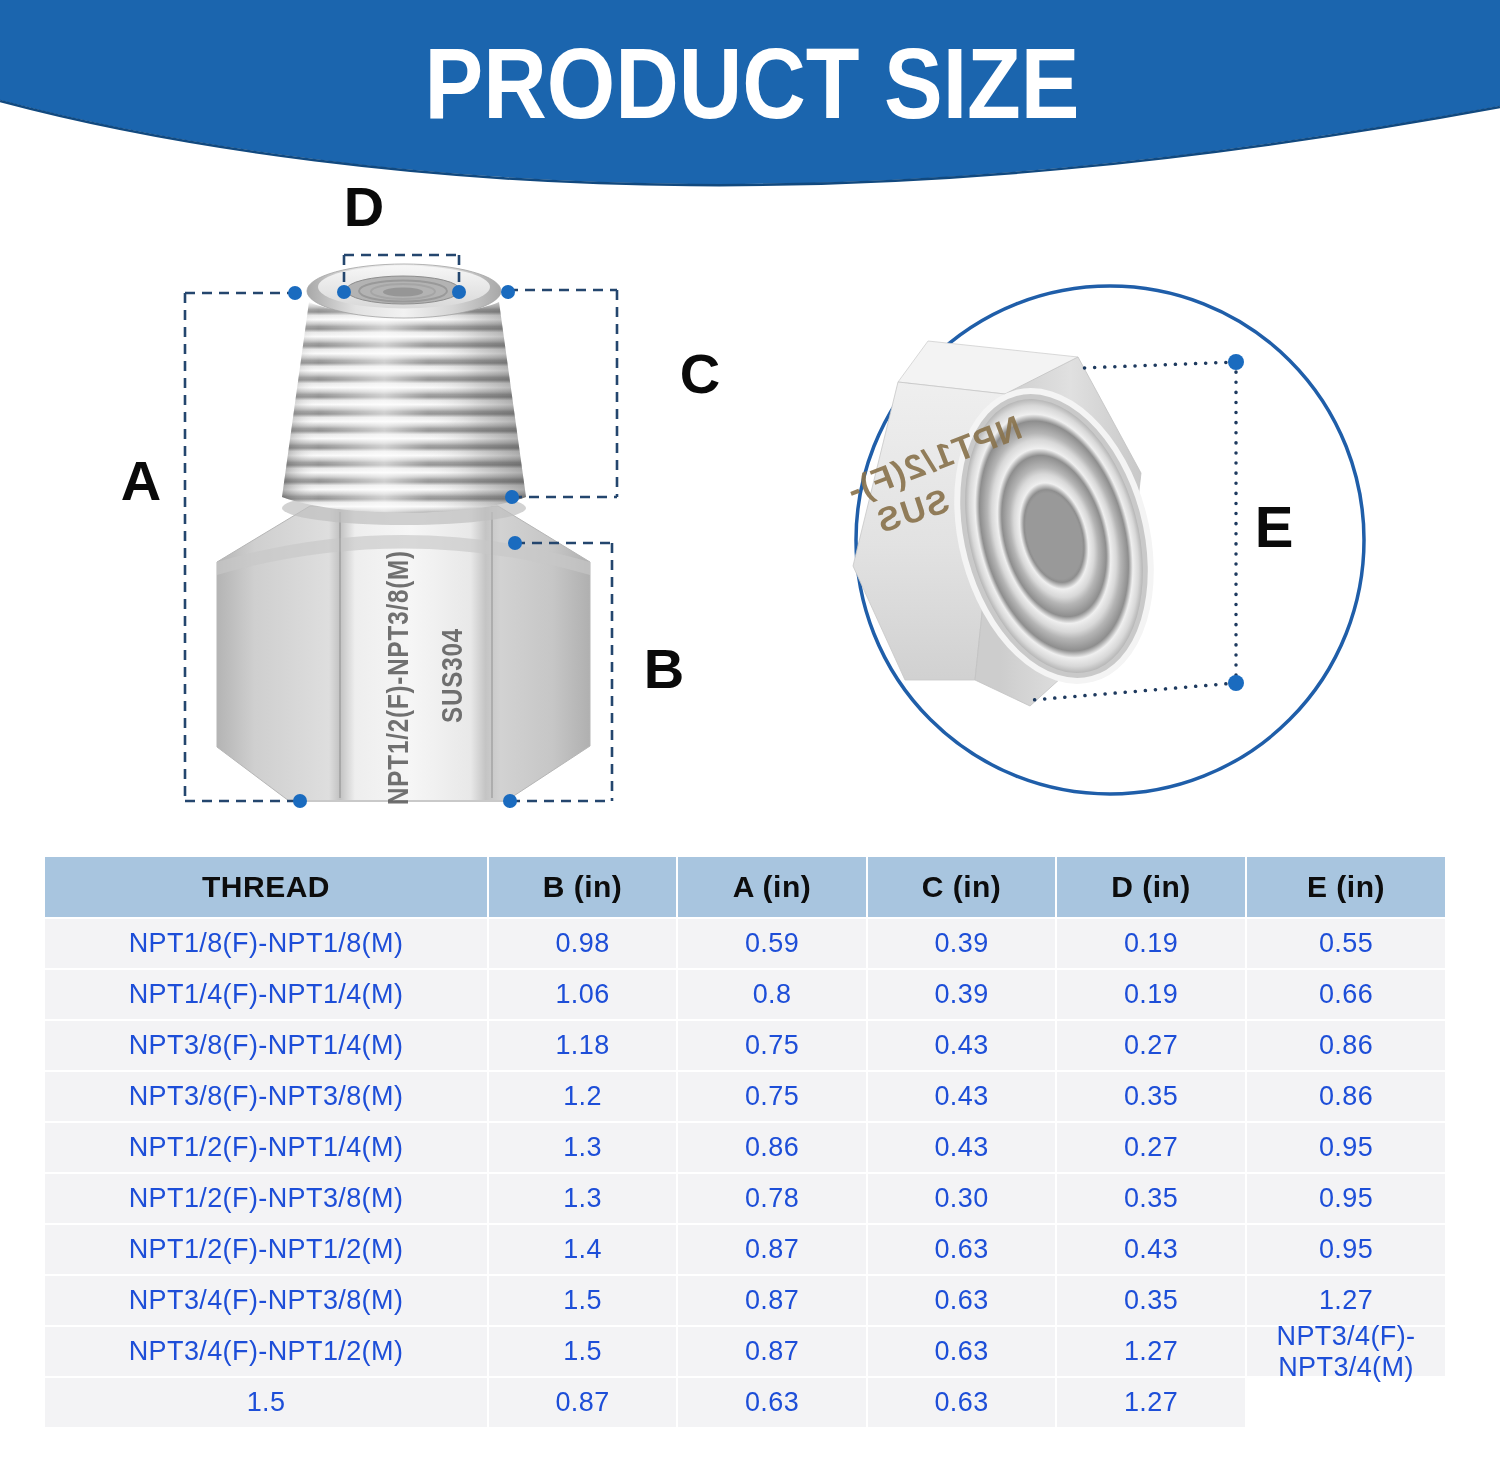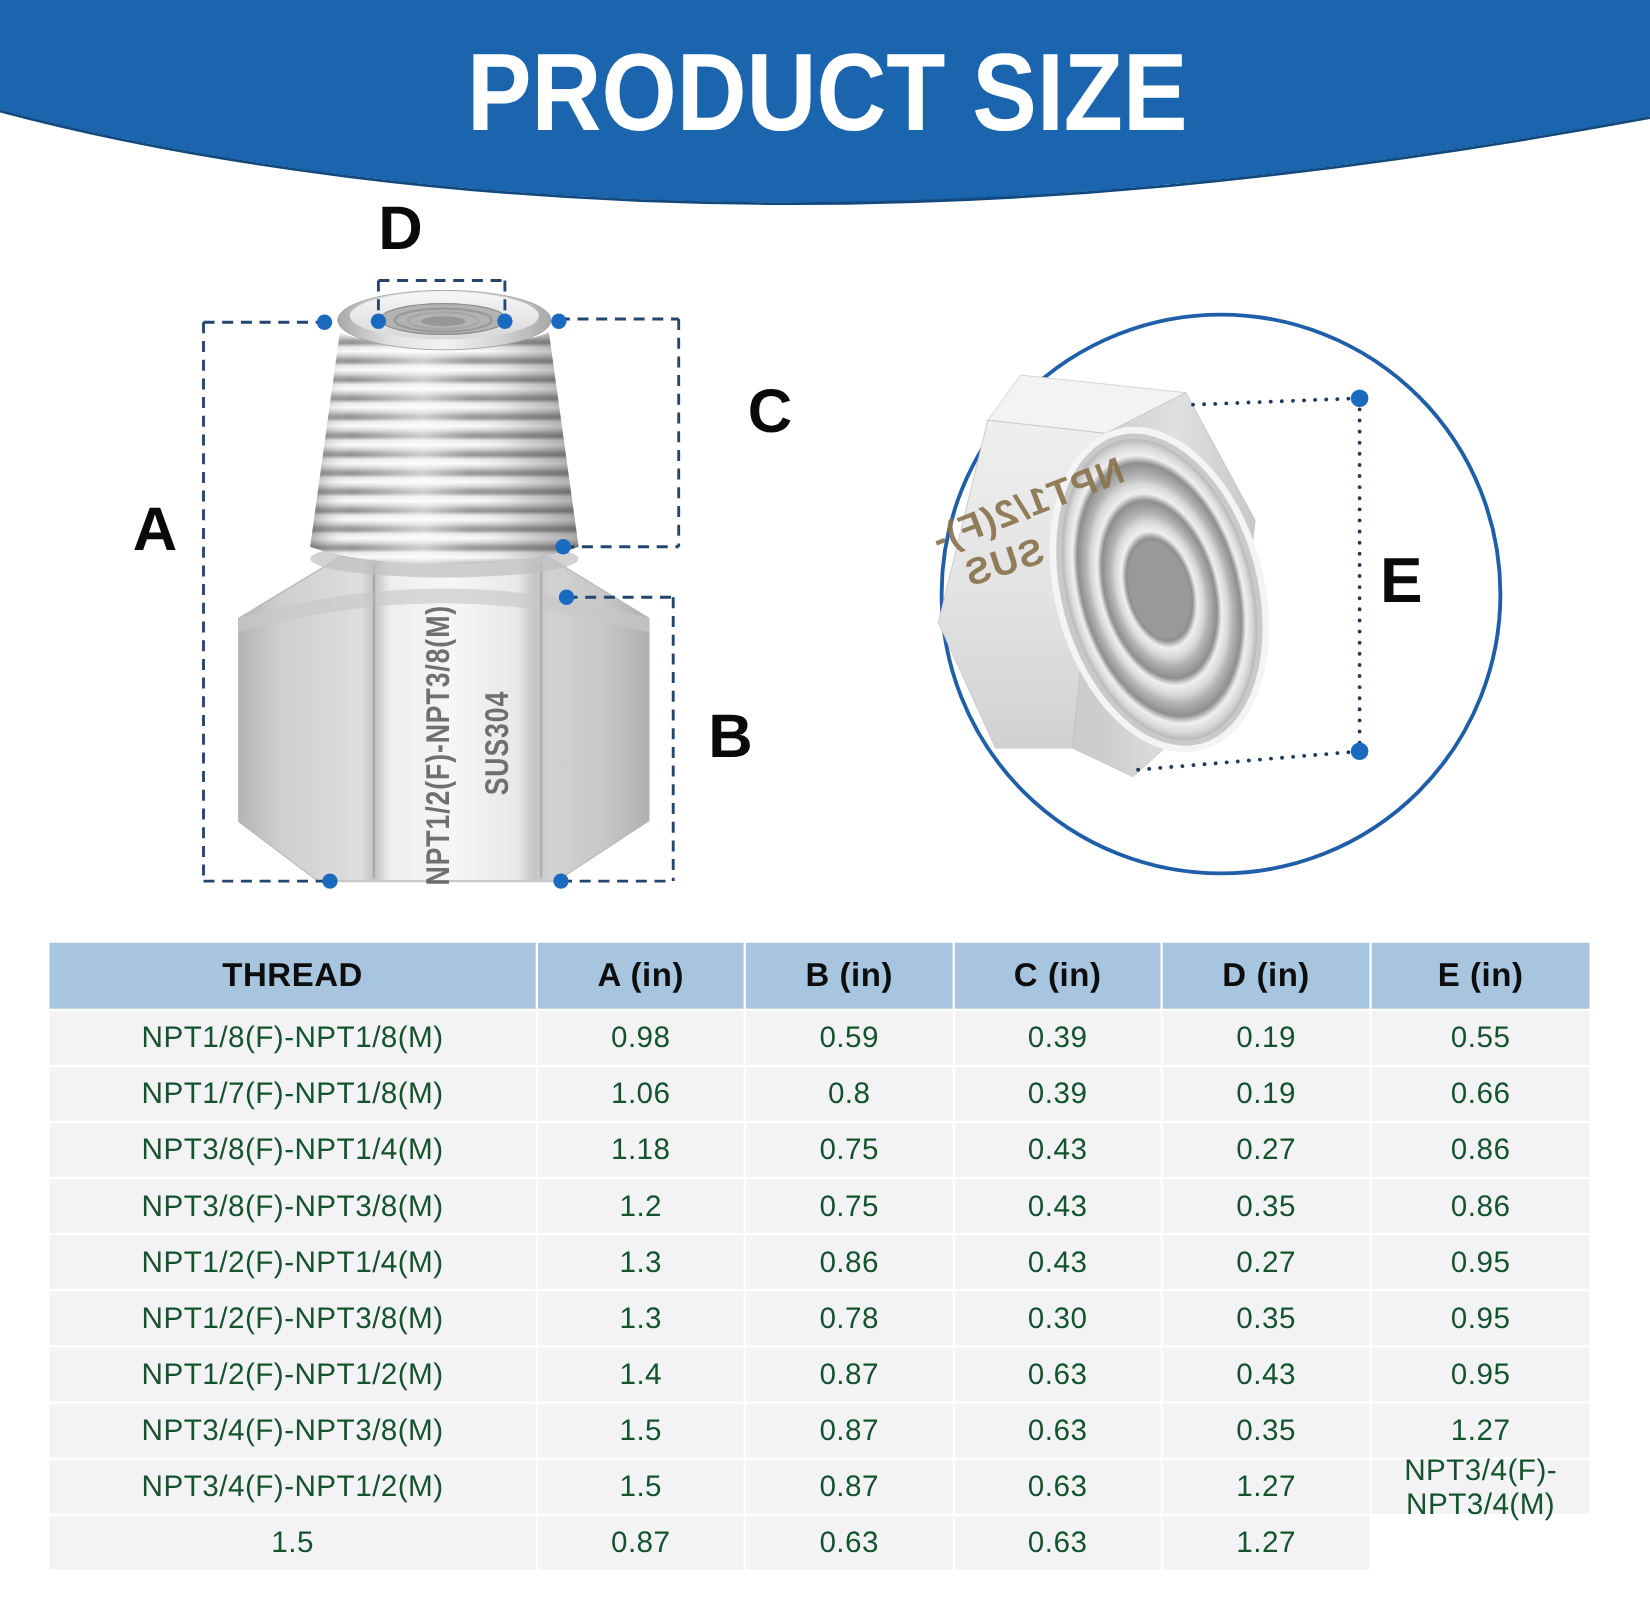--- a/index.html
+++ b/index.html
@@ -18,21 +18,21 @@
   .dash{stroke:#24466e;stroke-width:2.6;fill:none;stroke-dasharray:10 7;}
   .dotline{stroke:#1e3a5f;stroke-width:3.5;fill:none;stroke-dasharray:0.1 10;stroke-linecap:round;}
   .mdot{fill:#1a6bbf;}
   .tbl{
     position:absolute;left:45px;top:857px;width:1415px;
     display:grid;grid-template-columns:442px 187px 188px 187px 188px 198px;
     gap:2px;background:#ffffff;
   }
   .cell{display:flex;align-items:center;justify-content:center;text-align:center;}
   .th{background:#a8c5df;height:60px;font-weight:bold;font-size:30px;color:#0d0d0d;letter-spacing:.5px;}
-  .td{background:#f3f3f5;height:49px;font-size:27px;color:#14532d;letter-spacing:.4px;}
+  .td{background:#f3f3f5;height:49px;font-size:27px;color:#1d4ed8;letter-spacing:.4px;}
 </style>
 </head>
 <body>
 
 <div class="stage">
 
   <svg class="hero" width="1500" height="852" viewBox="0 0 1500 852" aria-hidden="true">
     <defs>
       <linearGradient id="tg" x1="0" y1="312" x2="0" y2="329" gradientUnits="userSpaceOnUse" spreadMethod="repeat">
         <stop offset="0" stop-color="#8f8f8f"></stop>
@@ -161,34 +161,34 @@
 
       <path class="dotline" d="M1236,362 V683 M1236,362 L1082,368 M1236,683 L1032,700"></path>
       <circle class="mdot" cx="1236" cy="362" r="8"></circle>
       <circle class="mdot" cx="1236" cy="683" r="8"></circle>
       <text class="dim-label" x="1274" y="547" font-size="58" text-anchor="middle">E</text>
     </g>
   </svg>
 
   <div class="tbl">
     <div class="cell th">THREAD</div>
+    <div class="cell th">B (in)</div>
     <div class="cell th">A (in)</div>
-    <div class="cell th">B (in)</div>
     <div class="cell th">C (in)</div>
     <div class="cell th">D (in)</div>
     <div class="cell th">E (in)</div>
 
     <div class="cell td">NPT1/8(F)-NPT1/8(M)</div>
     <div class="cell td">0.98</div>
     <div class="cell td">0.59</div>
     <div class="cell td">0.39</div>
     <div class="cell td">0.19</div>
     <div class="cell td">0.55</div>
 
-    <div class="cell td">NPT1/7(F)-NPT1/8(M)</div>
+    <div class="cell td">NPT1/4(F)-NPT1/4(M)</div>
     <div class="cell td">1.06</div>
     <div class="cell td">0.8</div>
     <div class="cell td">0.39</div>
     <div class="cell td">0.19</div>
     <div class="cell td">0.66</div>
 
     <div class="cell td">NPT3/8(F)-NPT1/4(M)</div>
     <div class="cell td">1.18</div>
     <div class="cell td">0.75</div>
     <div class="cell td">0.43</div>

